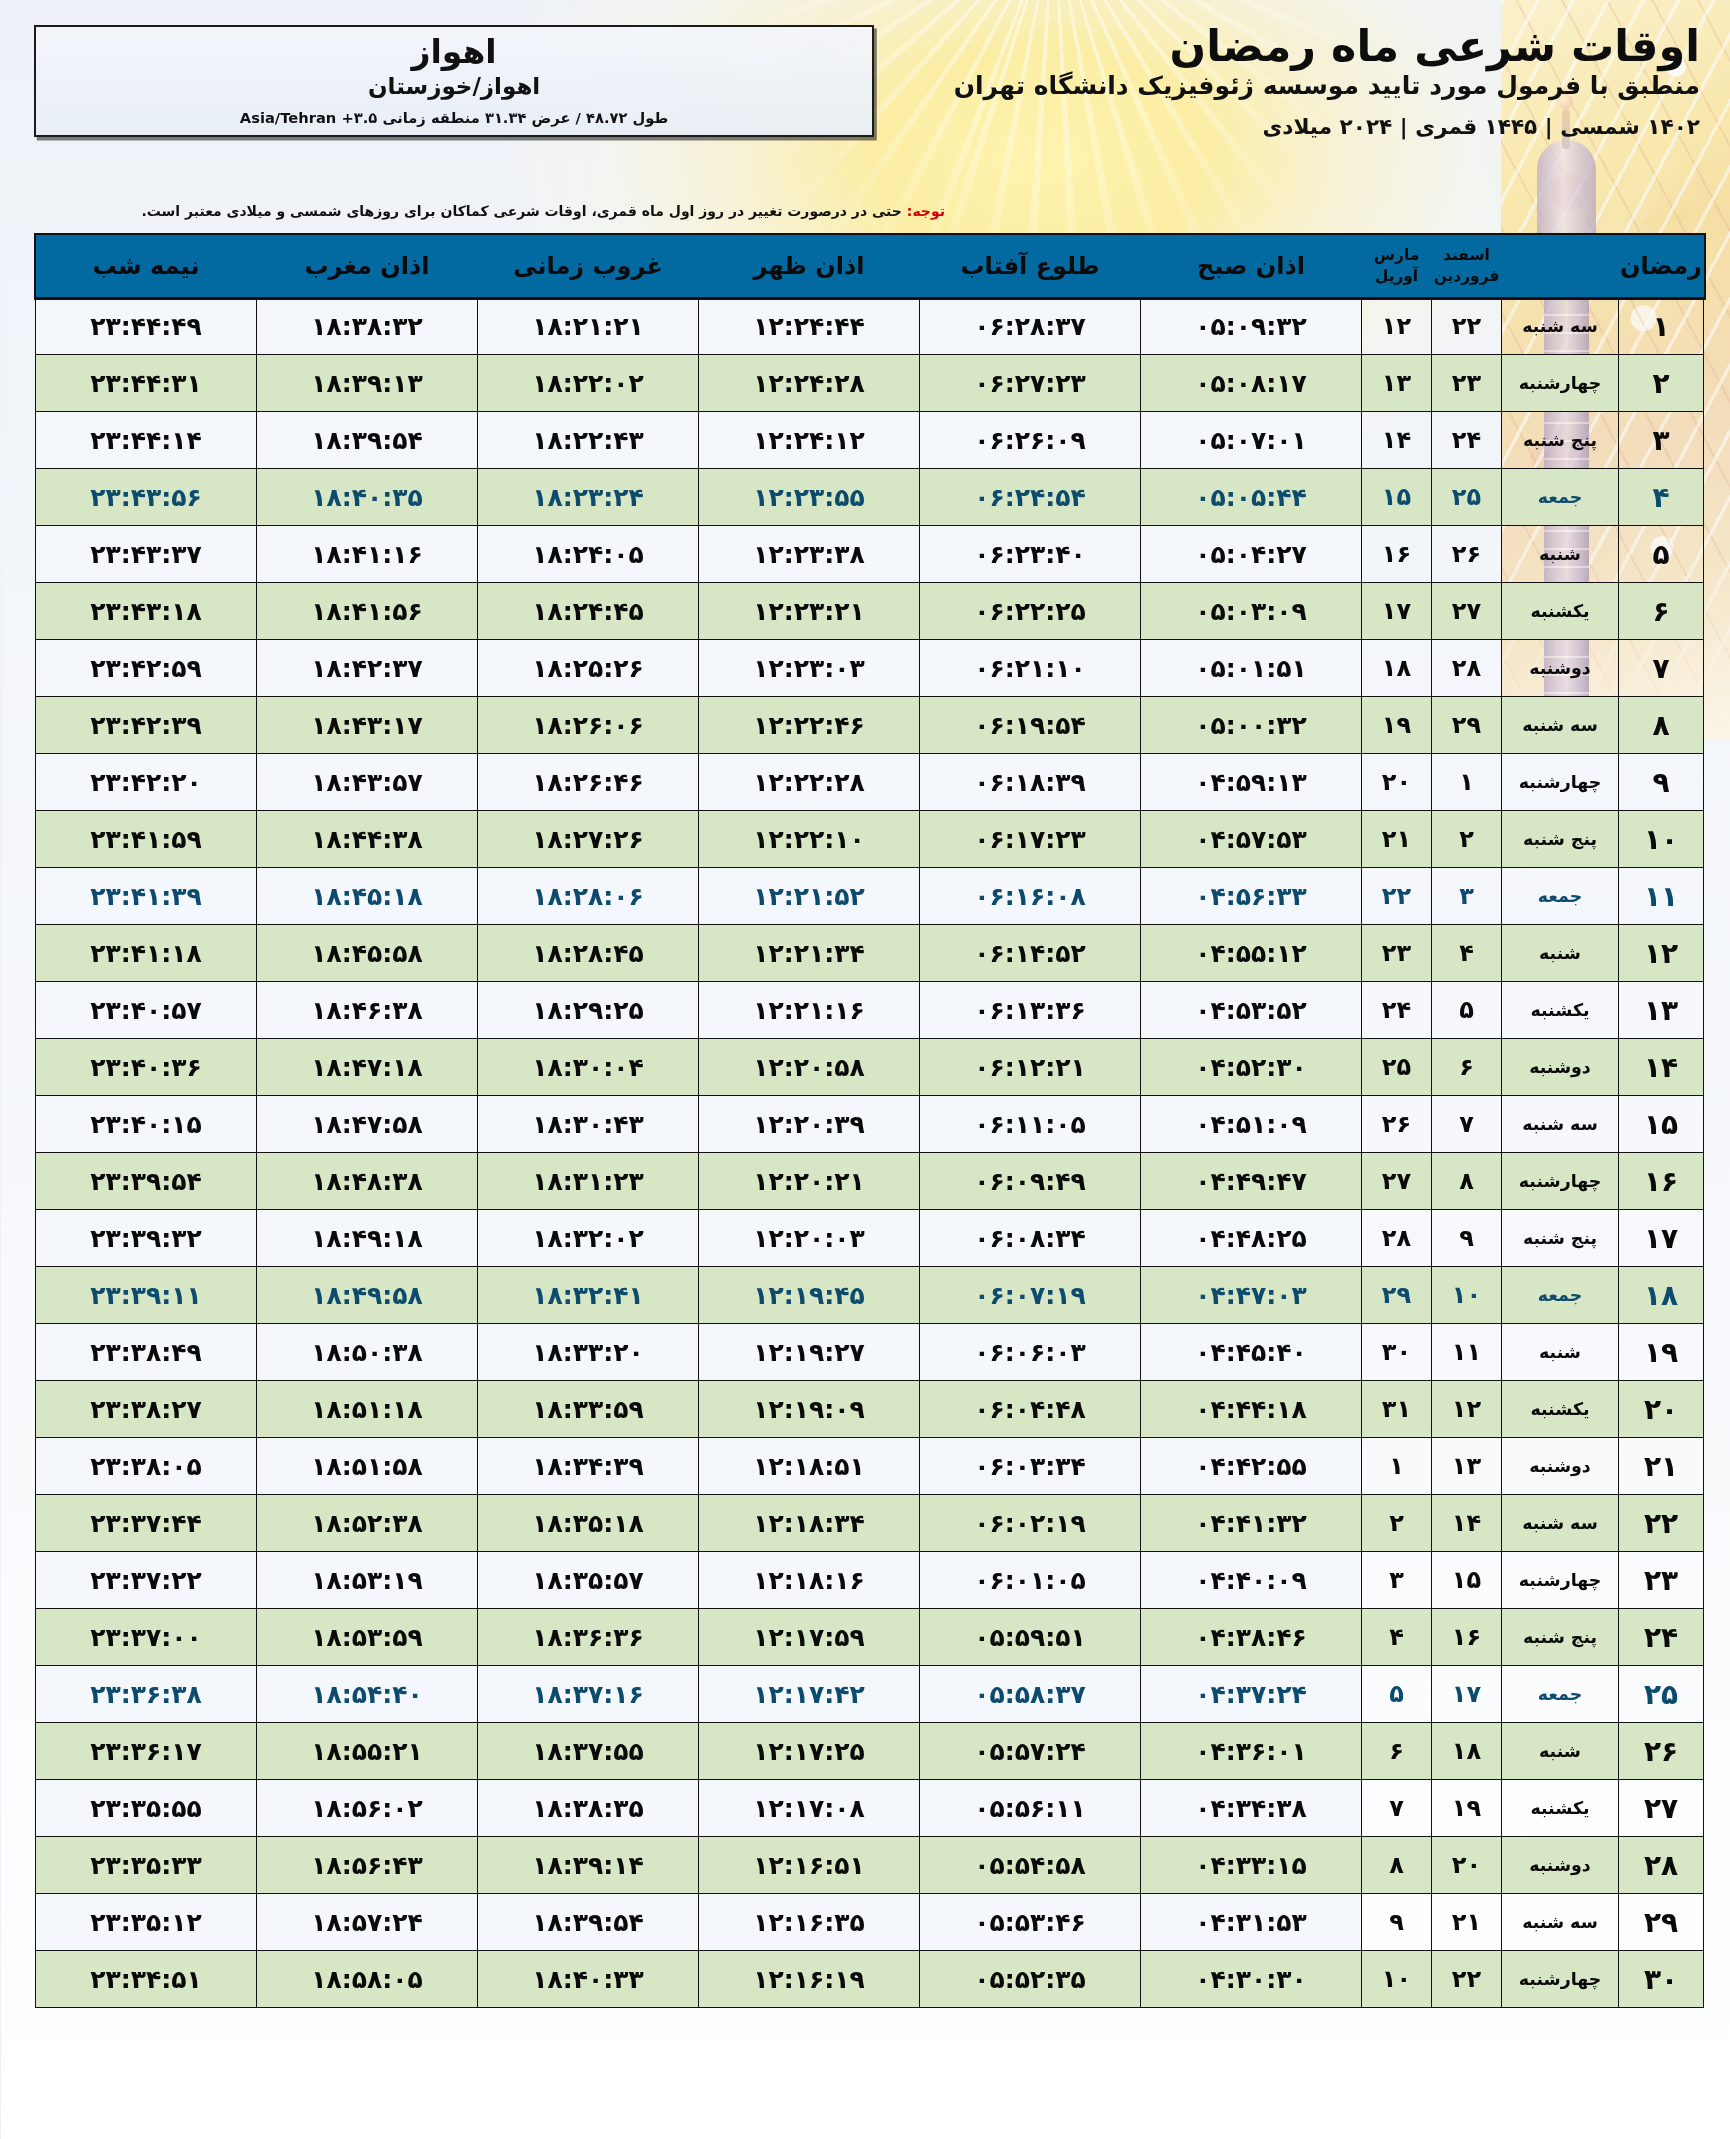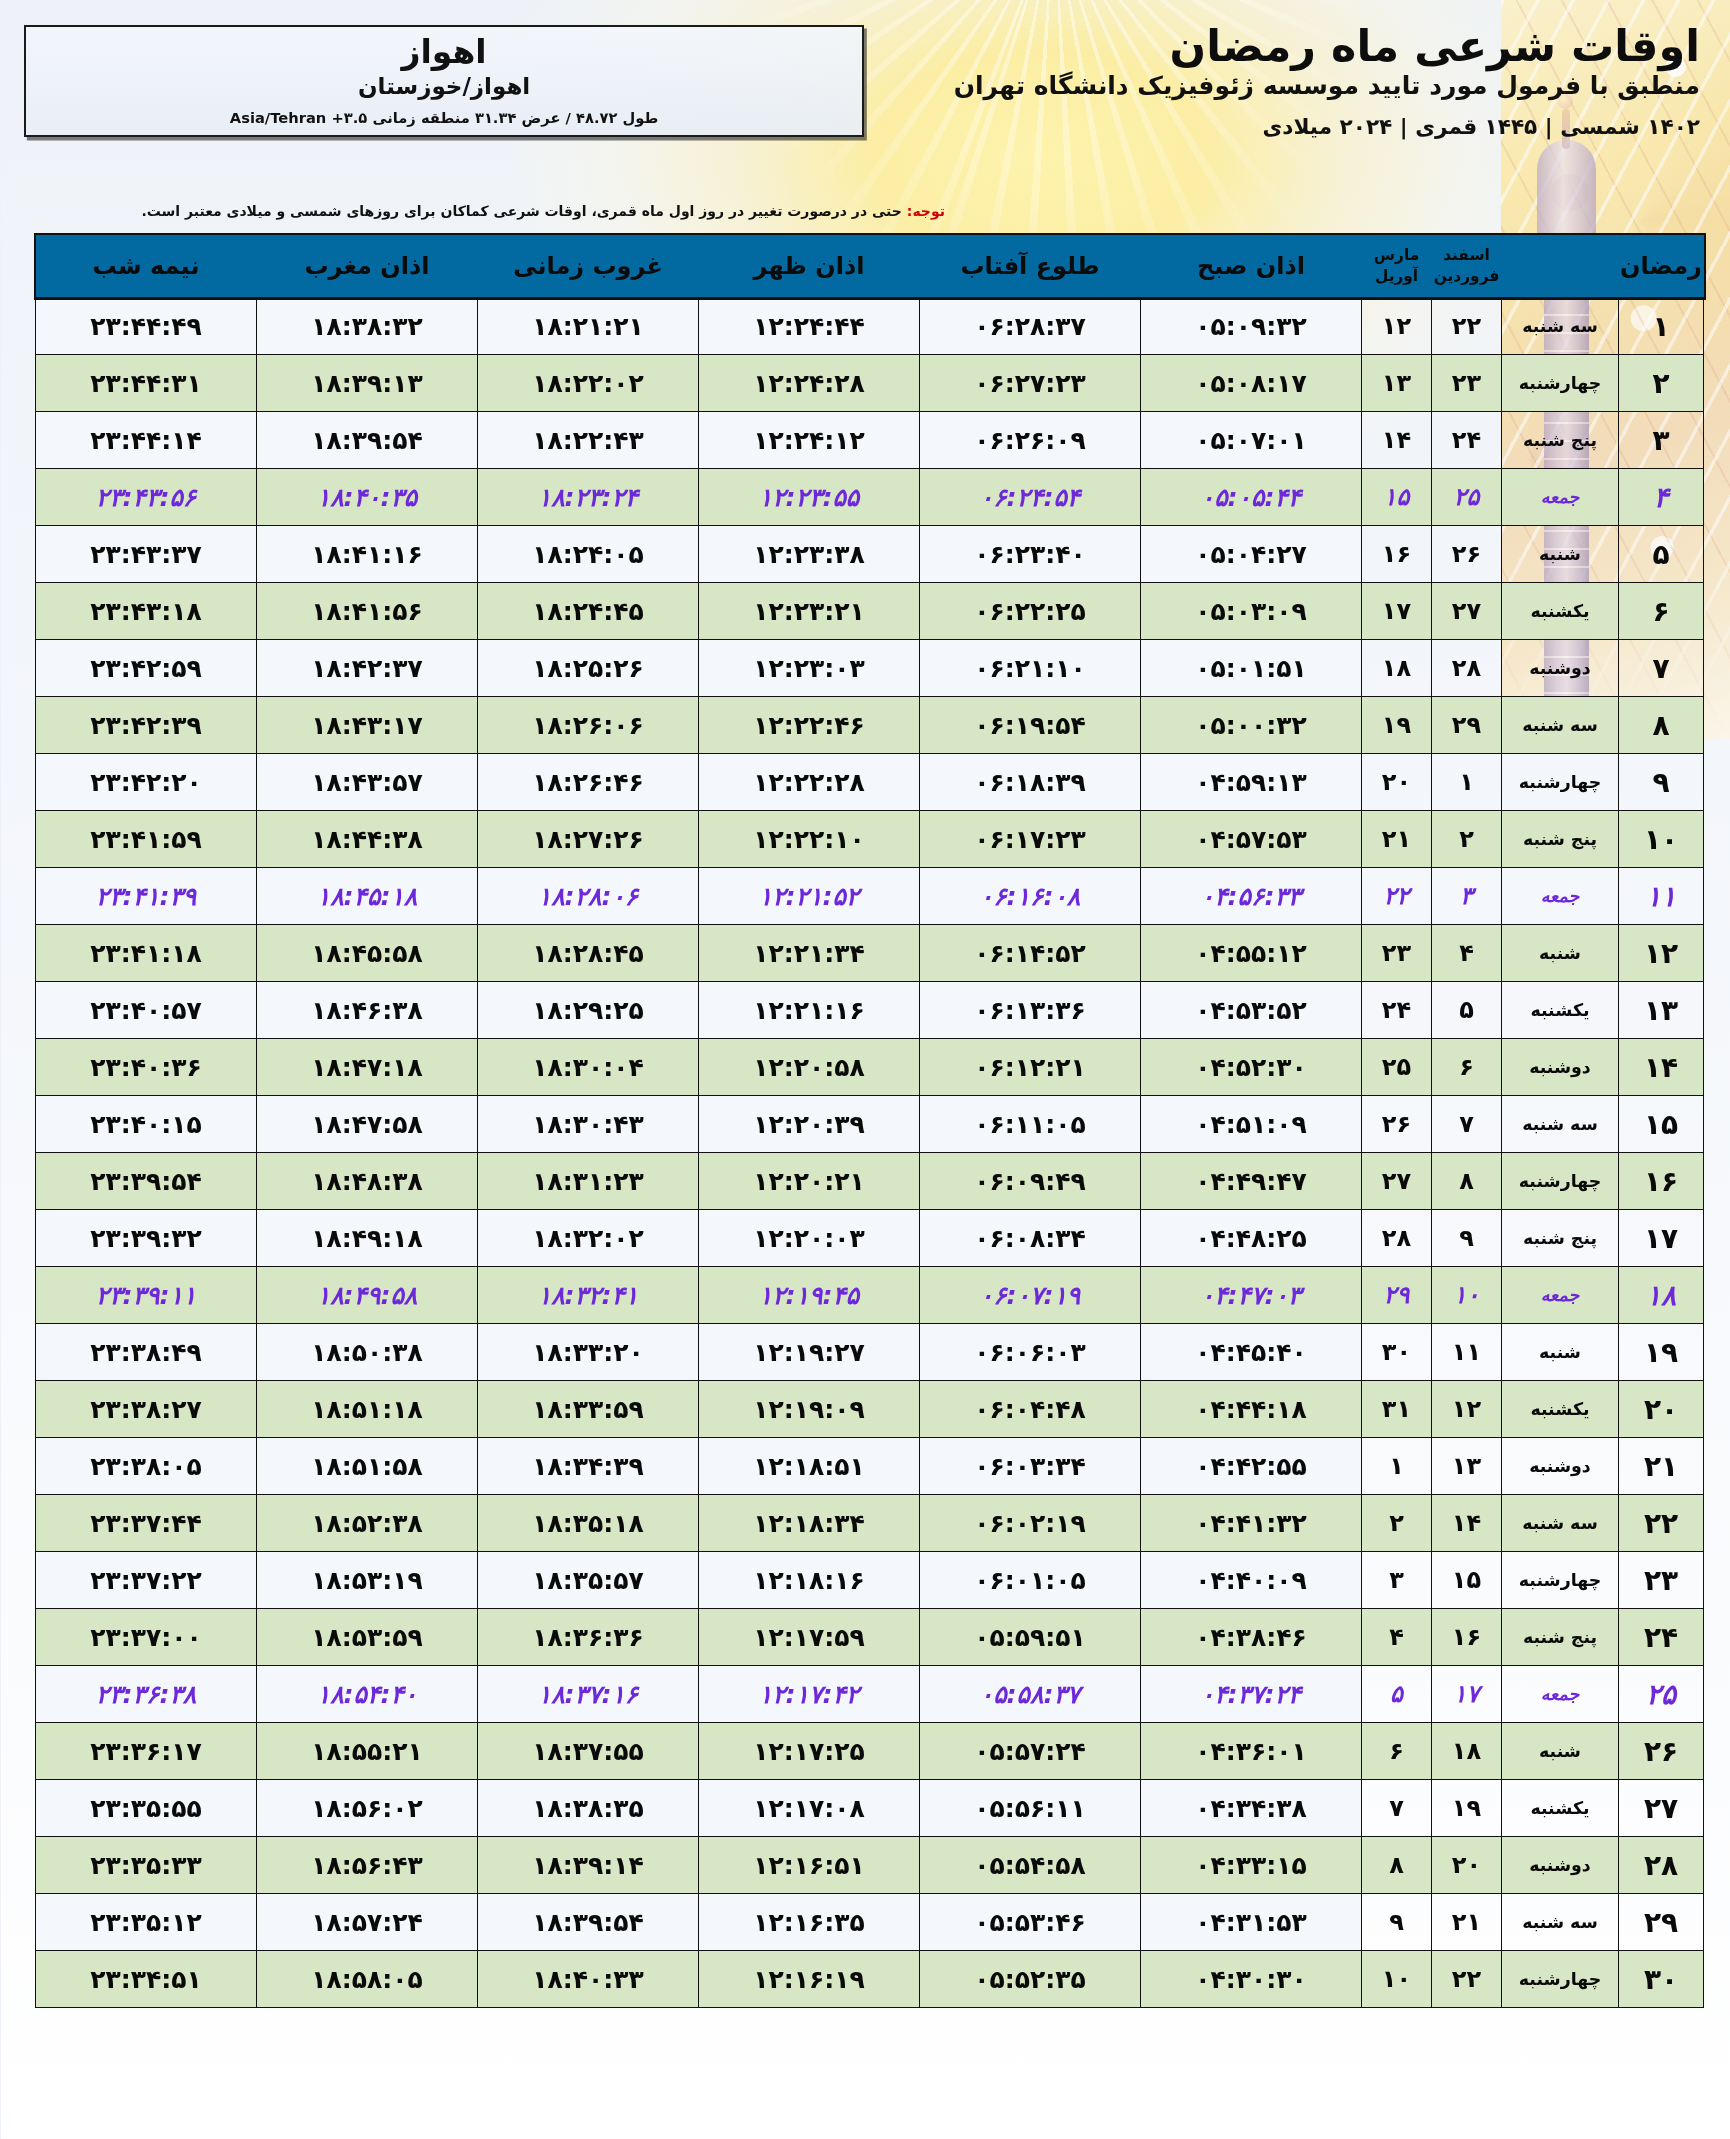--- a/index.html
+++ b/index.html
@@ -82,21 +82,21 @@
   }
   .minaret .ball{
     position:absolute;top:45px;left:34px;width:14.7px;height:14.7px;border-radius:50%;
     background:radial-gradient(circle at 35% 30%,#fff3d0,#e7b9a3);
   }
 
   
   #header{position:absolute;top:0;left:0;width:1731px;height:237px;}
 
   .infobox{
-    position:absolute;top:25px;left:24px;width:811px;
+    position:absolute;top:25px;left:34px;width:811px;
     border:2.1px solid #1b1b1b;
     box-shadow:2.8px 3.5px 0 rgba(20,20,20,.55);
     background:linear-gradient(180deg,rgba(243,246,251,.92),rgba(232,238,247,.92));
     padding:7px 12.6px 9.8px;text-align:center;
   }
   .infobox .city{font-size:33px;font-weight:bold;color:#111;line-height:1.12;letter-spacing:0.7px;}
   .infobox .region{font-size:23px;font-weight:bold;color:#111;line-height:1.3;margin-top:1.4px;}
   .infobox .geo{font-size:14.7px;font-weight:bold;color:#111;margin-top:6.3px;direction:rtl;}
 
   .note{
@@ -144,21 +144,21 @@
     text-align:center;
     font-family:"DejaVu Sans",sans-serif;
     white-space:nowrap;
   }
   tbody tr.odd td{background:#f4f7fc;}
   tbody tr.even td{background:#d7e6c4;}
   tbody tr.odd td.daycell,
   tbody tr.odd td.wdcell,
   tbody tr.odd td.solar,
   tbody tr.odd td.greg{background:transparent;}
-  td.fri, tr.fri td{color:#6d28d9;font-style:italic;}
+  td.fri, tr.fri td{color:#0c4a6e;}
   td.wdcell{font-size:17.4px;}
   td.daycell{font-size:28px;}
   td.solar,td.greg{font-size:24px;}
 
   
   col.c-day{width:85px;}
   col.c-wd{width:117px;}
   col.c-solar{width:70px;}
   col.c-greg{width:70px;}
   col.c-time{width:221px;}

